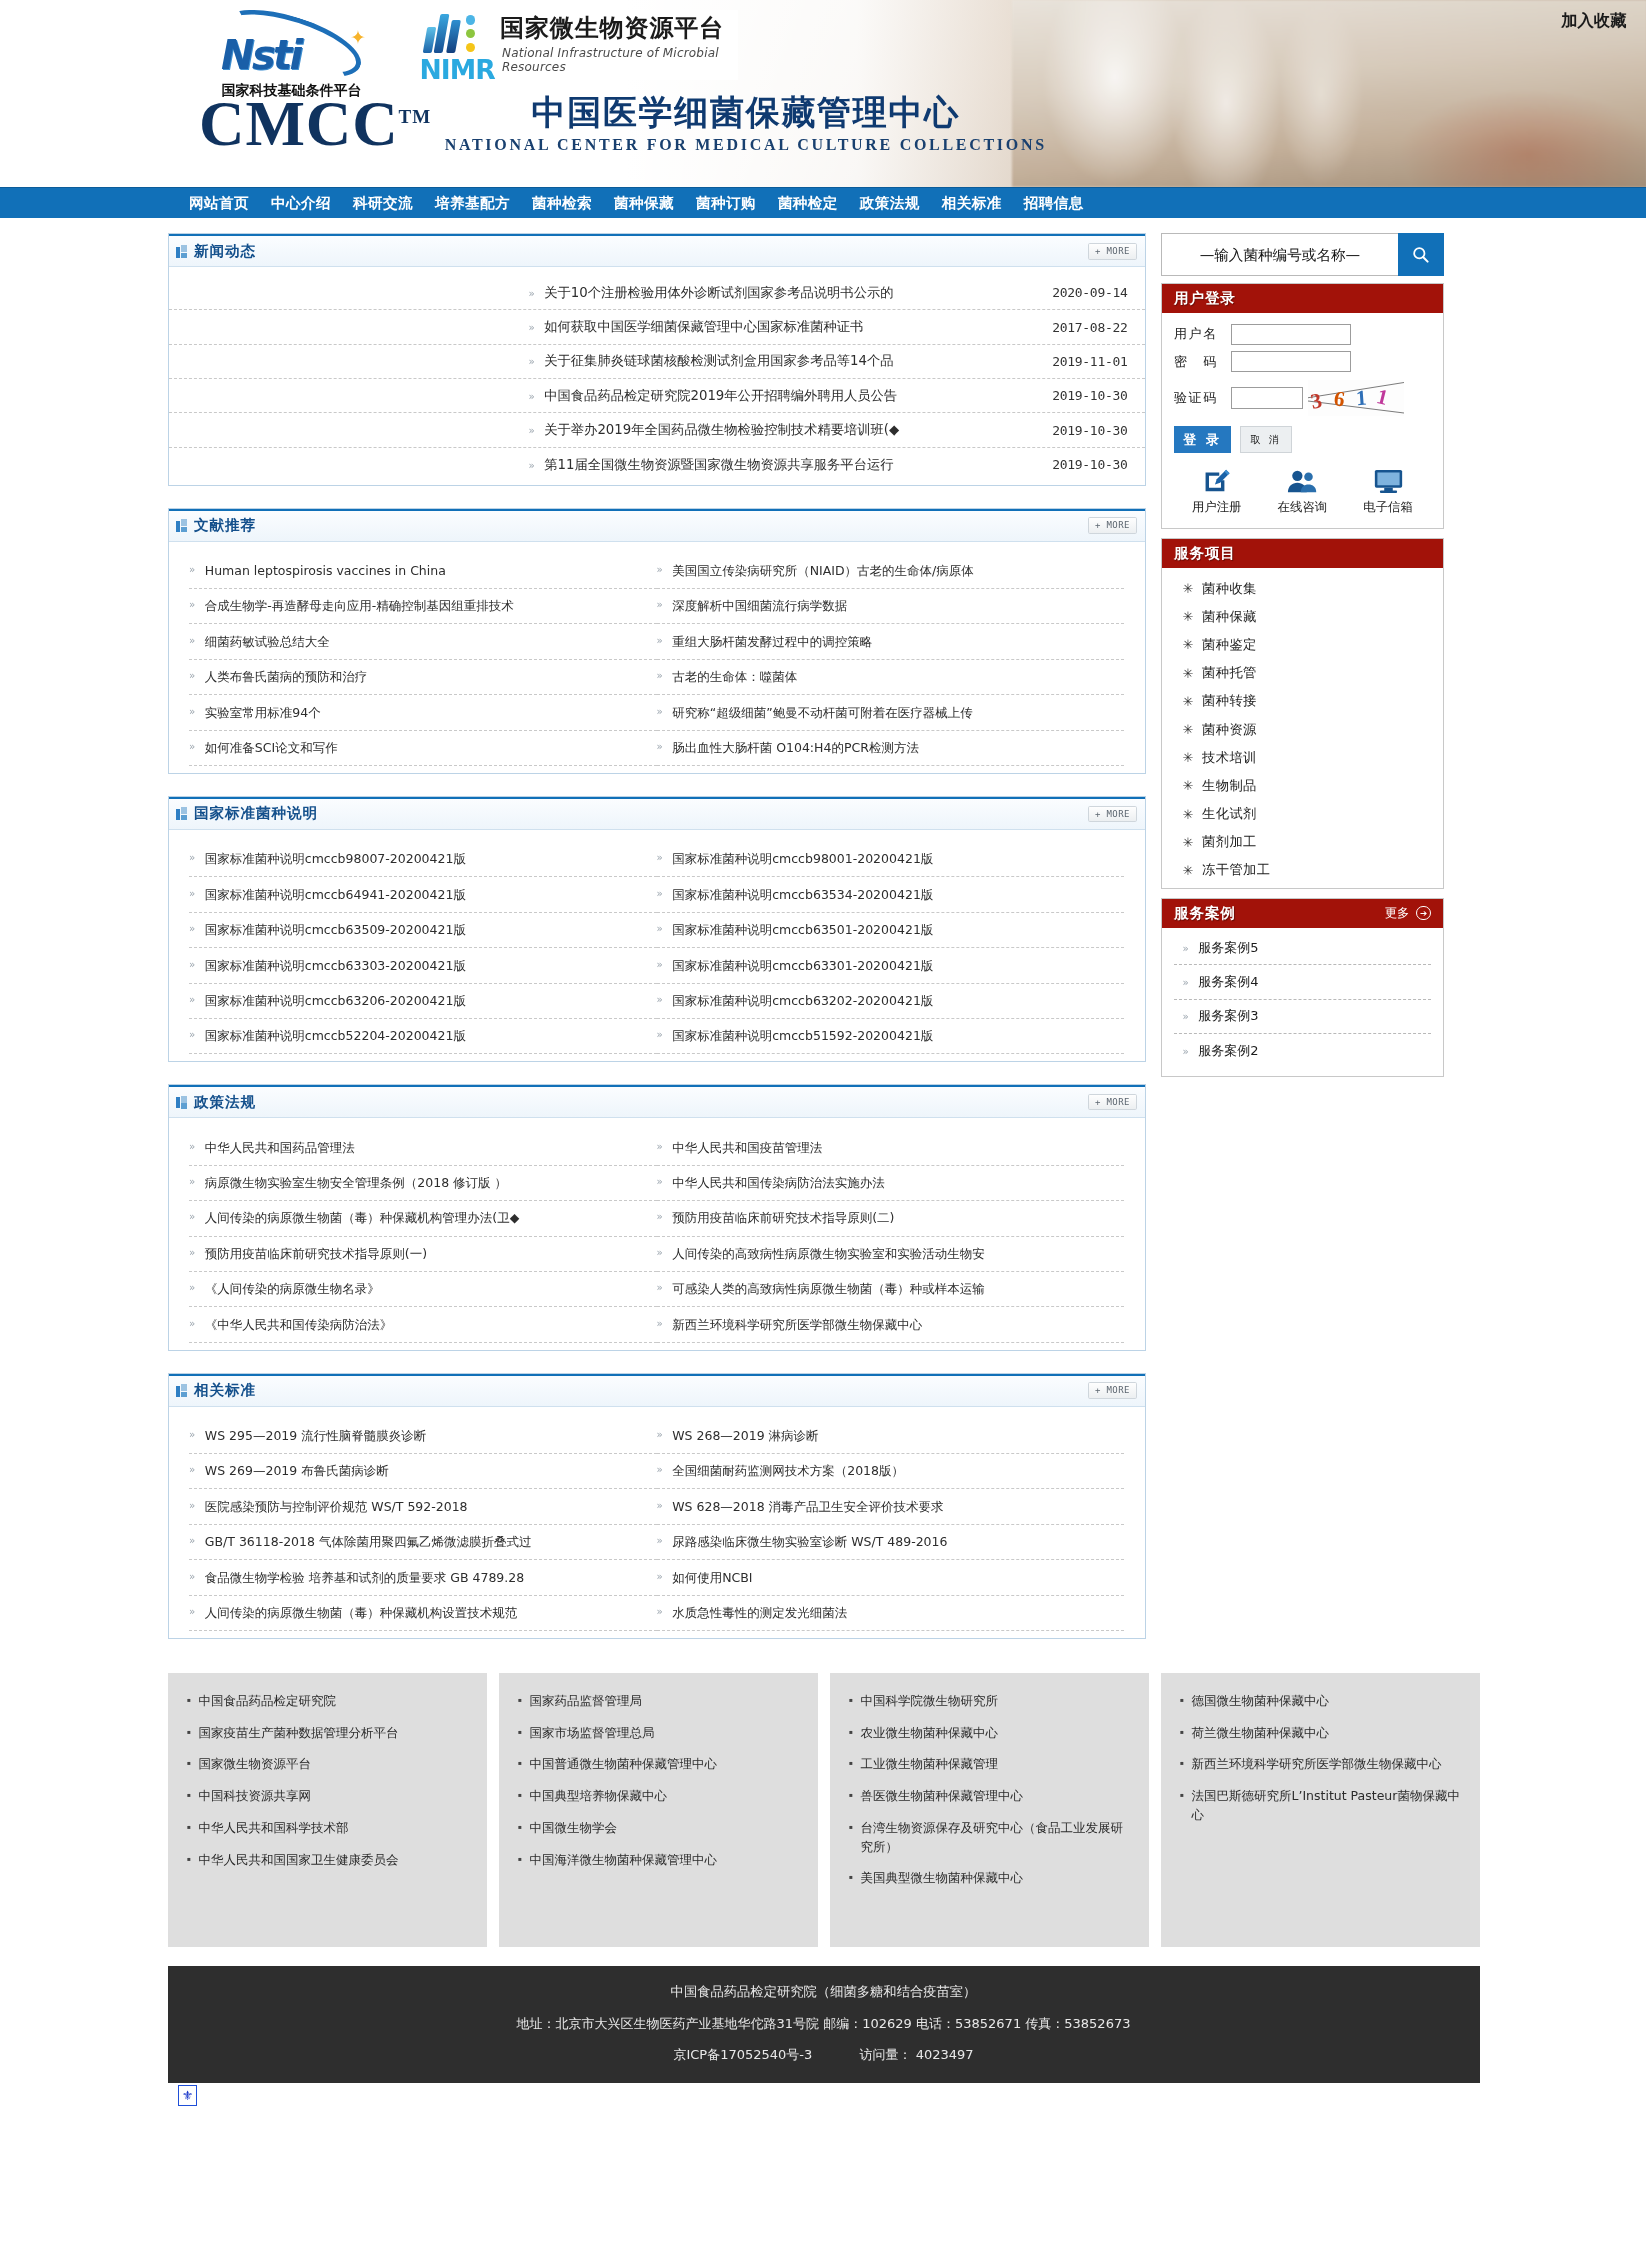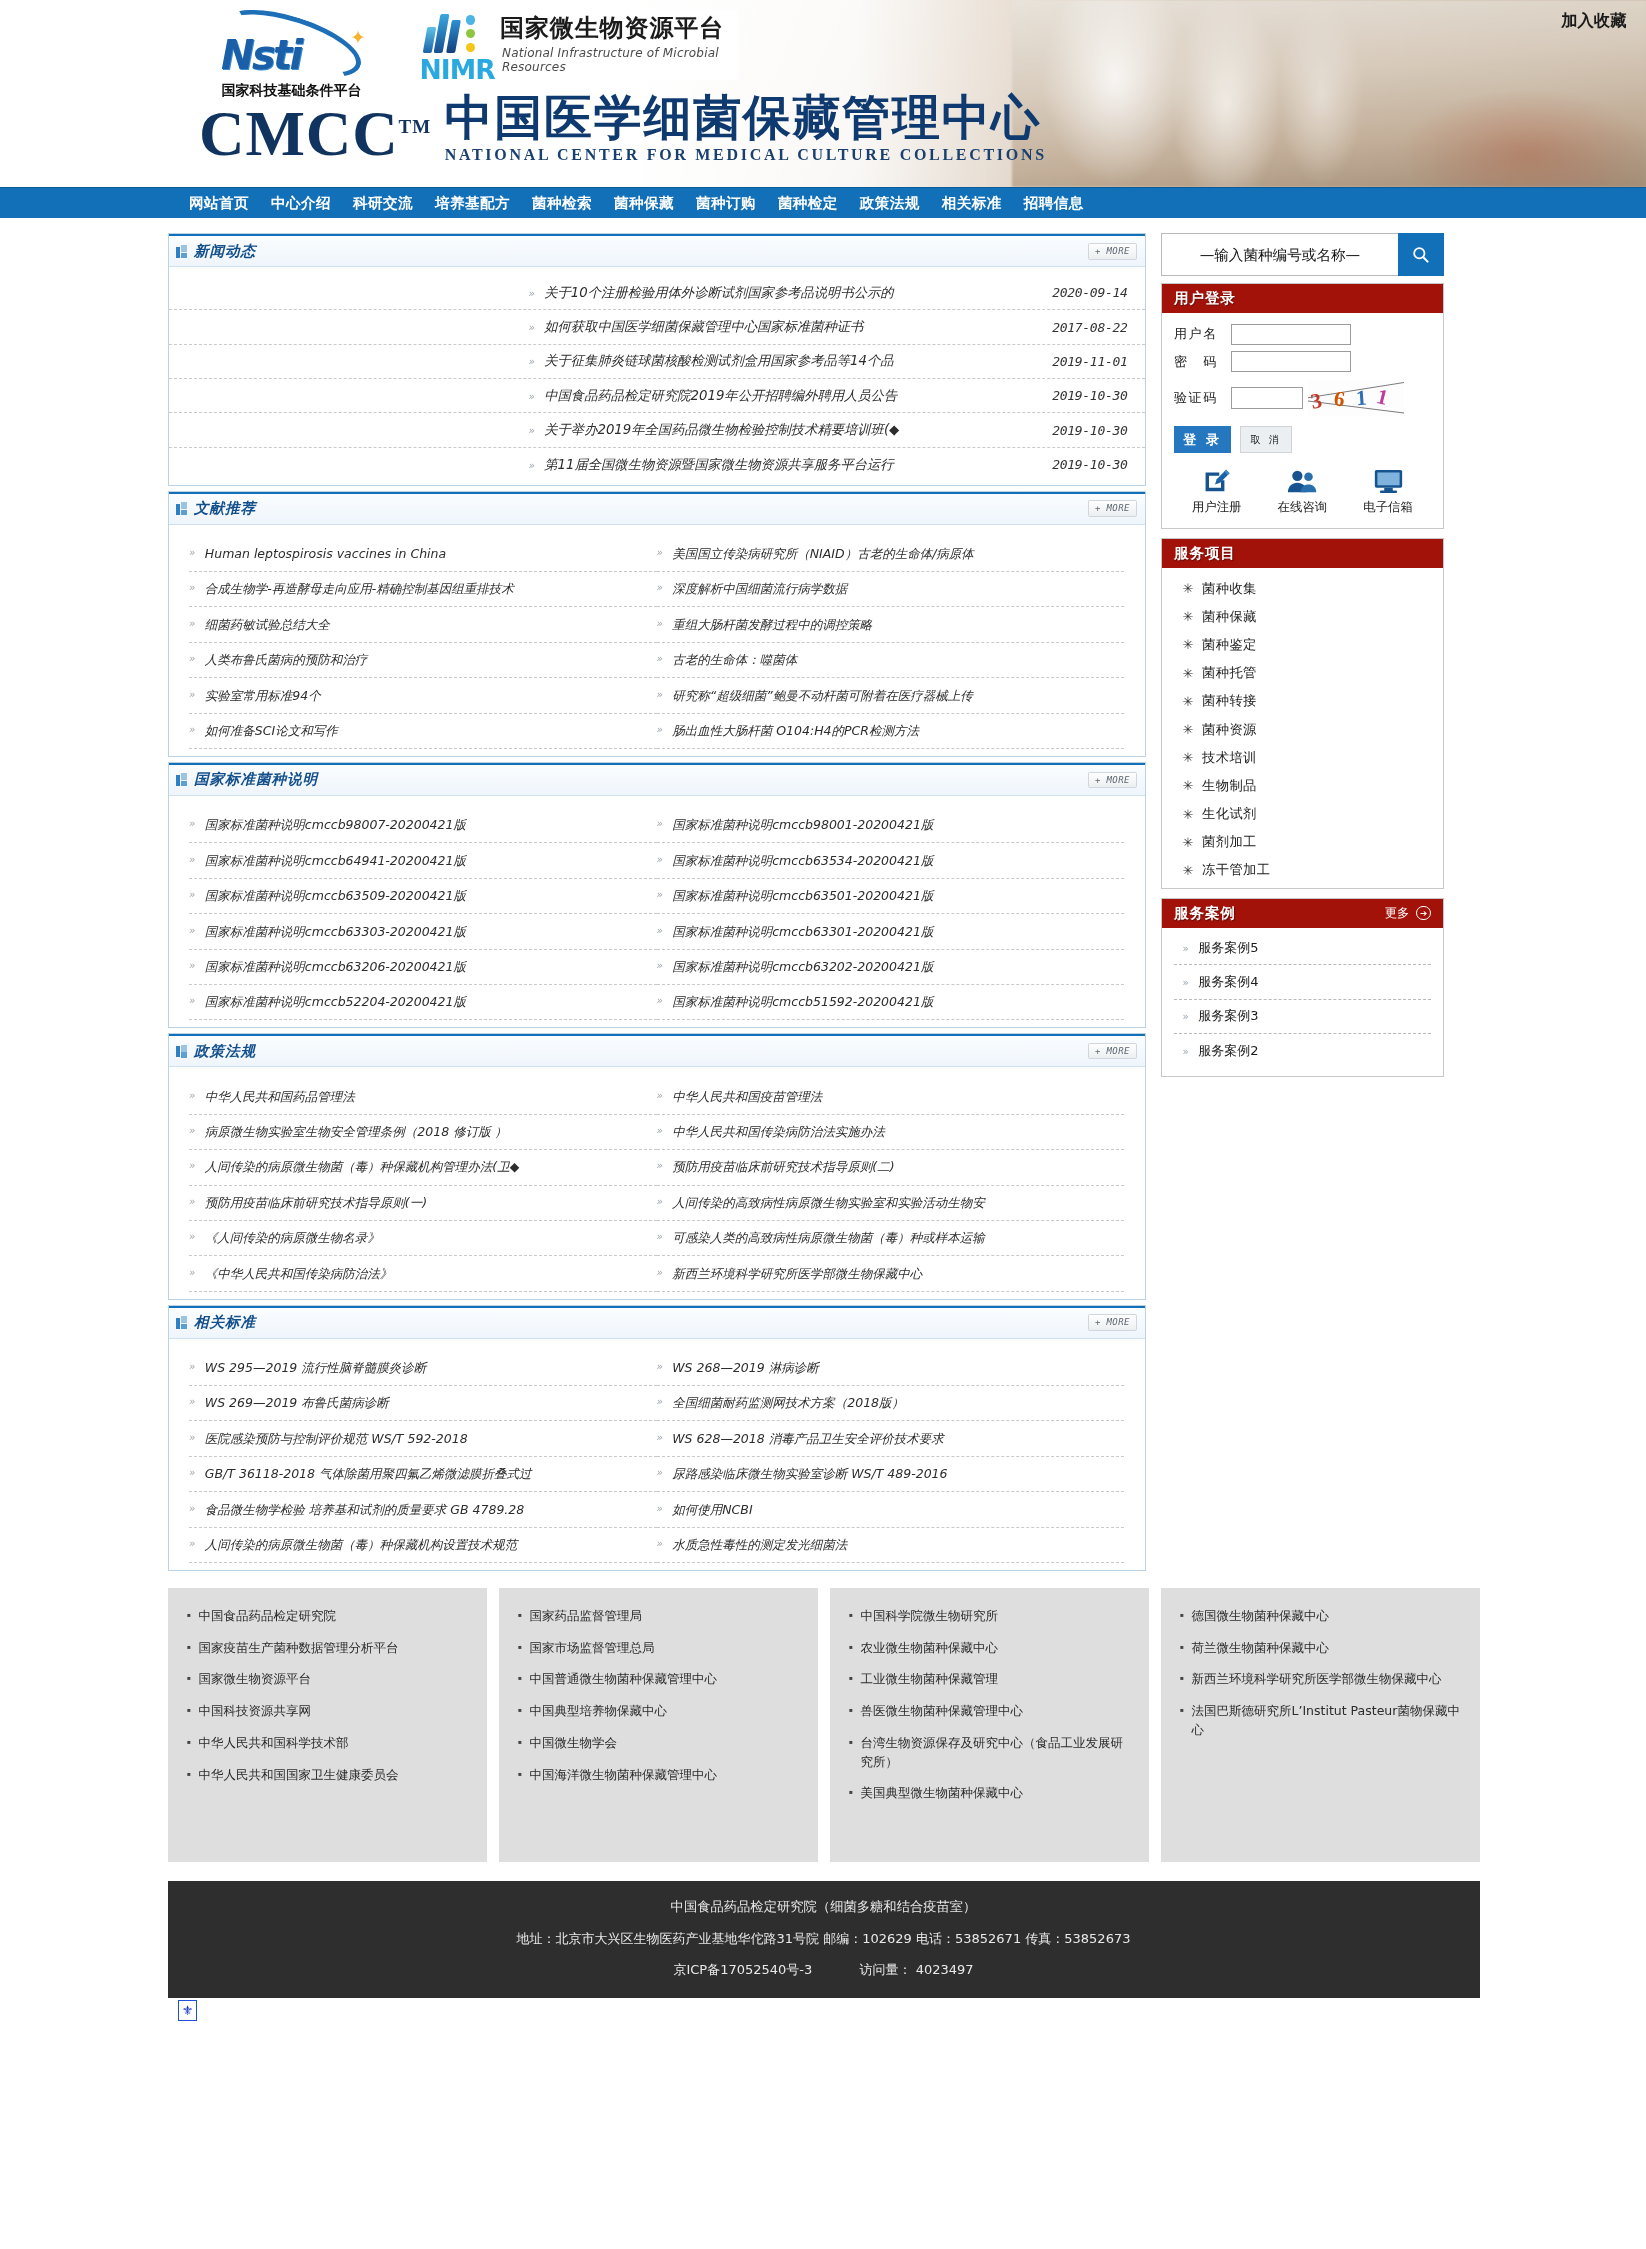--- a/index.html
+++ b/index.html
@@ -88,22 +88,22 @@
   }
 
   .title-row { position: absolute; left: 199px; top: 94px; display: flex; align-items: flex-end; z-index: 4; }
   .cmcc {
     font-family: "Liberation Serif", "DejaVu Serif", serif;
     font-size: 63px; font-weight: bold; color: #10335f; letter-spacing: 0.9px; line-height: .98;
   }
   .cmcc-tm { font-size: 19px; vertical-align: super; font-weight: bold; }
   .title-cn-wrap { margin-left: 13.7px; padding-bottom: 1.7px; }
   .title-cn {
-    font-size: 48px; font-weight: bold; color: #0f3a70; letter-spacing: 1.7px;
-    font-family: Liberation Serif, serif; line-height: 1;
+    font-size: 34px; font-weight: bold; color: #0f3a70; letter-spacing: 1.7px;
+    font-family: Liberation Mono, monospace; line-height: 1; text-align: center;
   }
   .title-en {
     font-size: 16px; color: #19406f; letter-spacing: 2.7px; margin-top: 4.3px;
     font-family: "Liberation Serif", serif; font-weight: bold;
   }
 
   
   .nav {
     width: 1647px; height: 31px; background: #1170b8;
     border-top: 0.9px solid #0c5c99;
@@ -114,21 +114,21 @@
     padding: 0 11px; white-space: nowrap; letter-spacing: 0.4px;
     font-family: "DejaVu Sans", sans-serif; cursor: pointer;
   }
 
   
   .wrap { width: 1312px; margin: 0 auto; padding-top: 15.4px; display: flex; gap: 15.4px; }
   .left-col { width: 978px; }
   .right-col { width: 283px; }
 
   
-  .panel { border: 0.9px solid #bcd3e6; background: #fff; margin-bottom: 5px; font-style: italic; }
+  .panel { border: 0.9px solid #bcd3e6; background: #fff; margin-bottom: 22px; }
   .panel-head {
     height: 33px; border-top: 2.6px solid #1170b8;
     background: linear-gradient(#fbfdff, #eef5fb);
     display: flex; align-items: center; padding: 0 7.7px;
     border-bottom: 0.9px solid #cfe0ee;
   }
   .panel-icon {
     width: 11px; height: 13px; margin-right: 6.9px; position: relative; flex: none;
   }
   .panel-icon i { position: absolute; display: block; }

